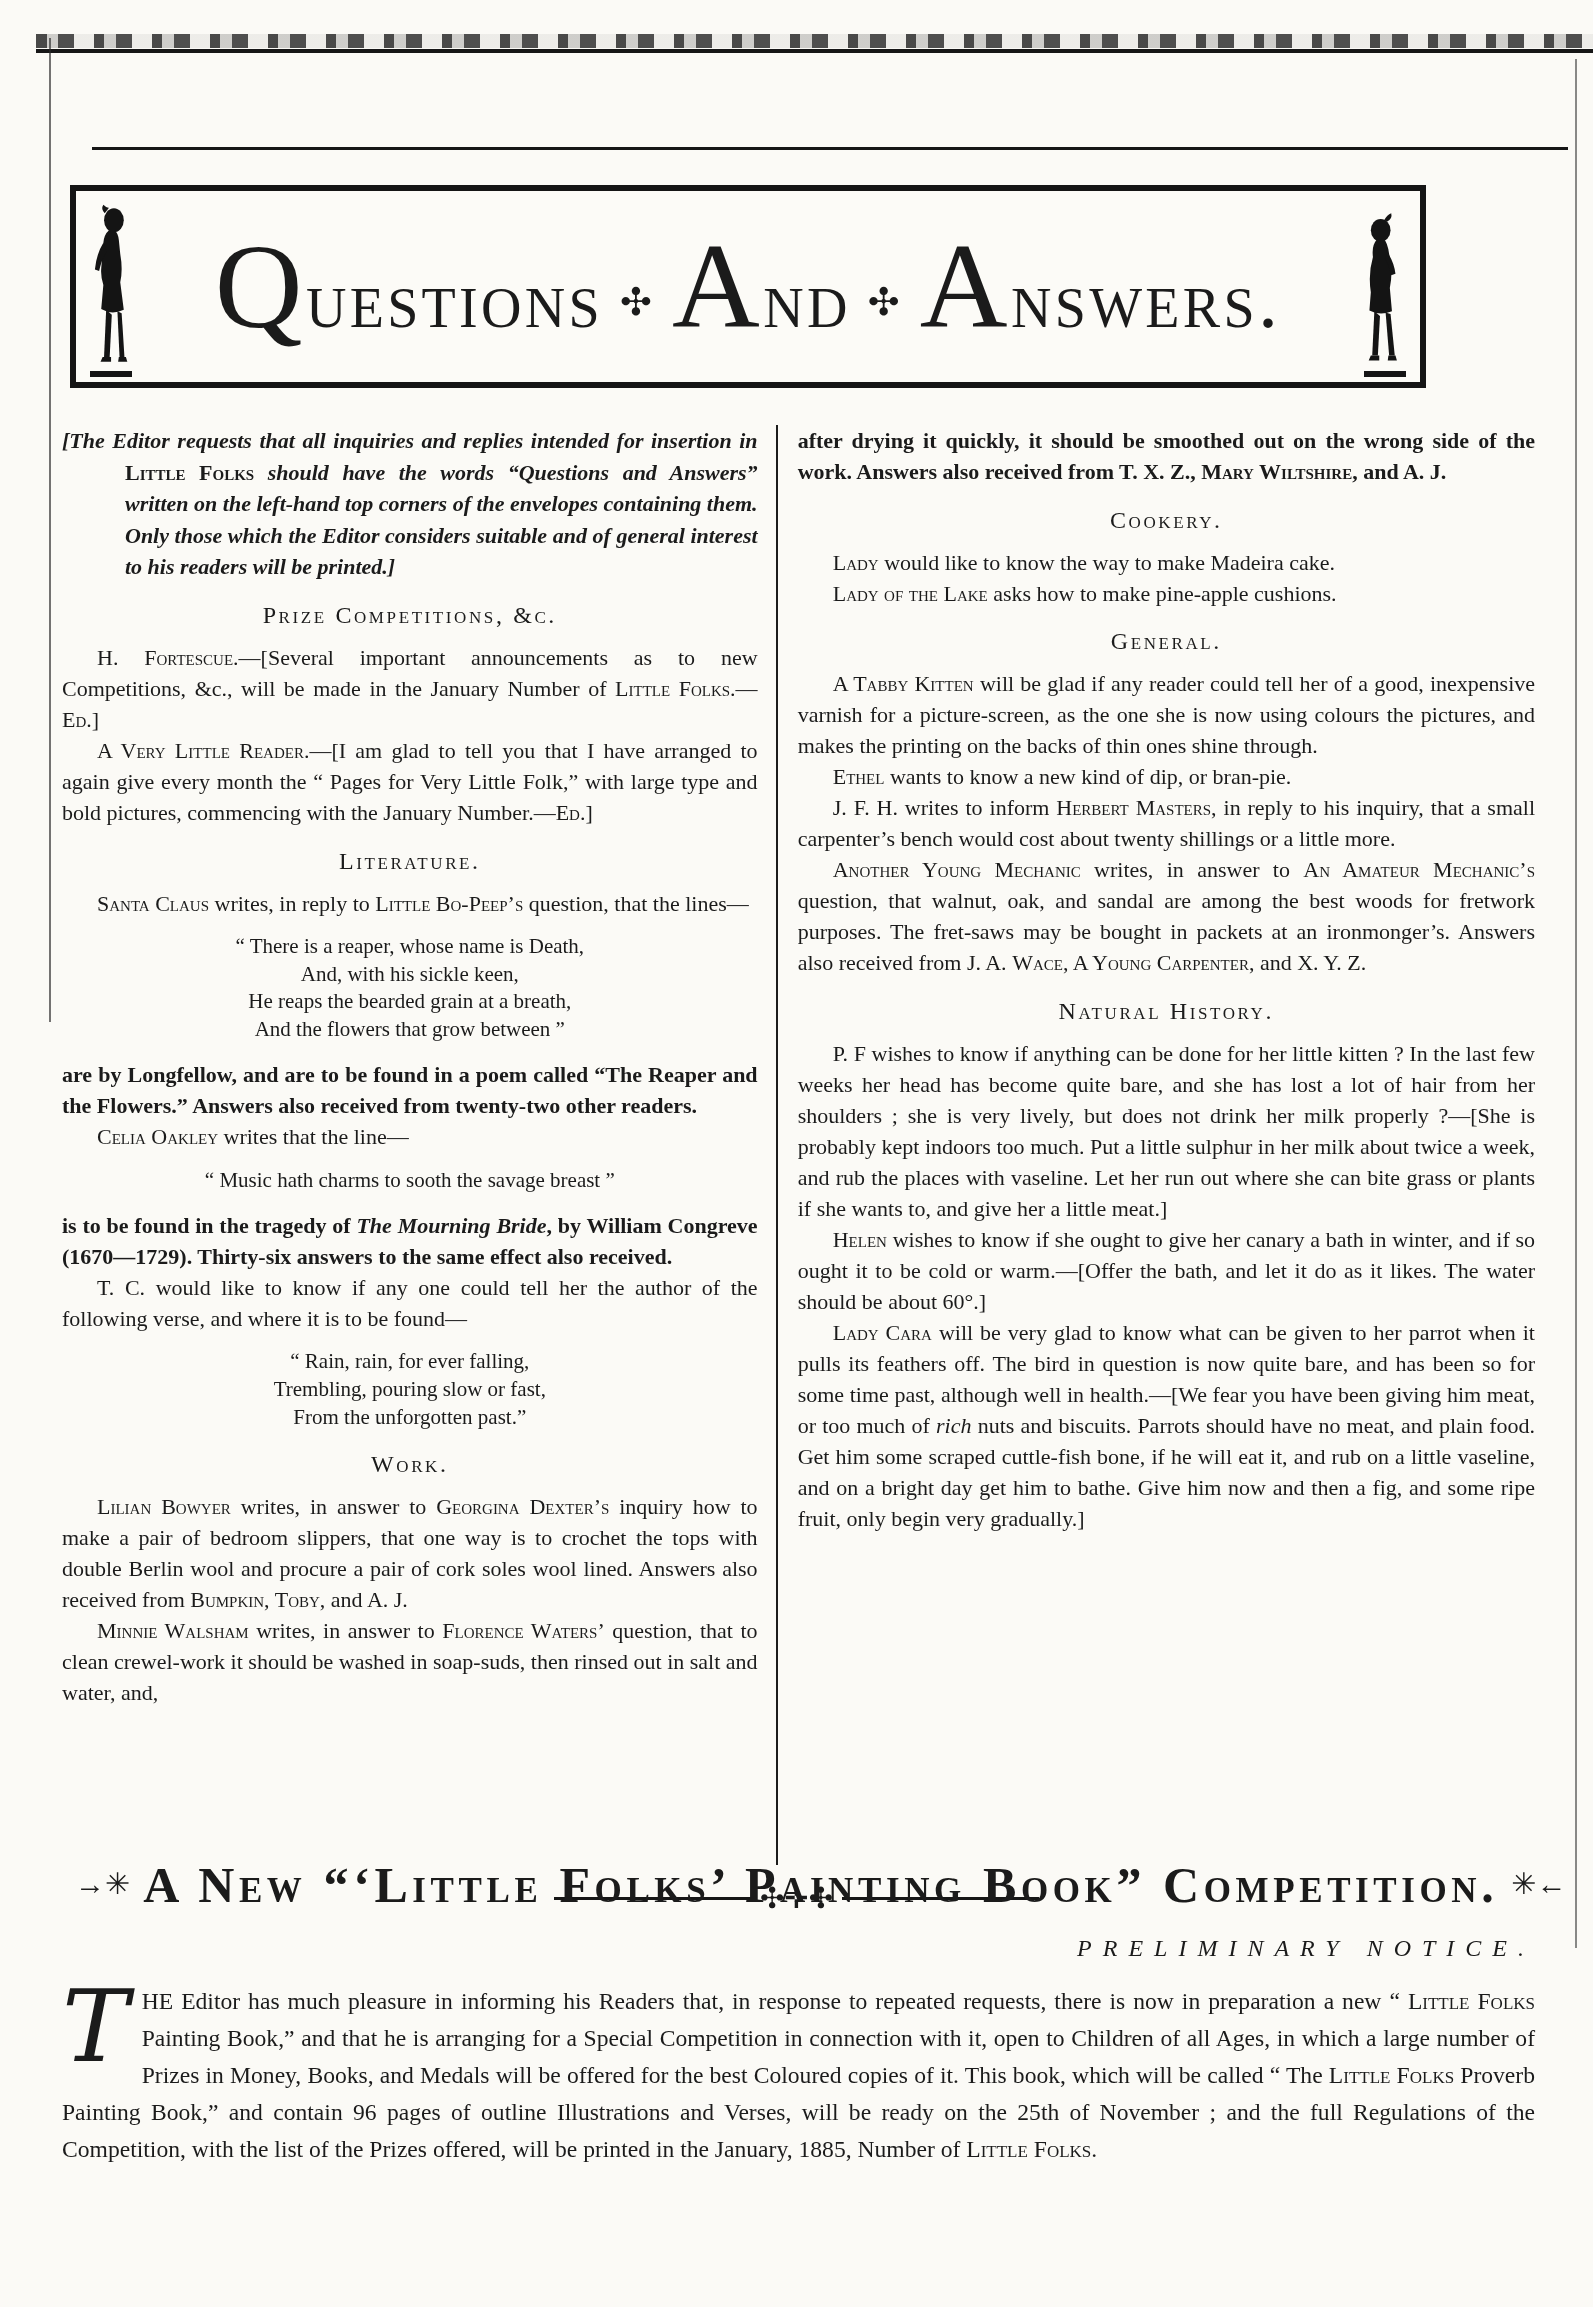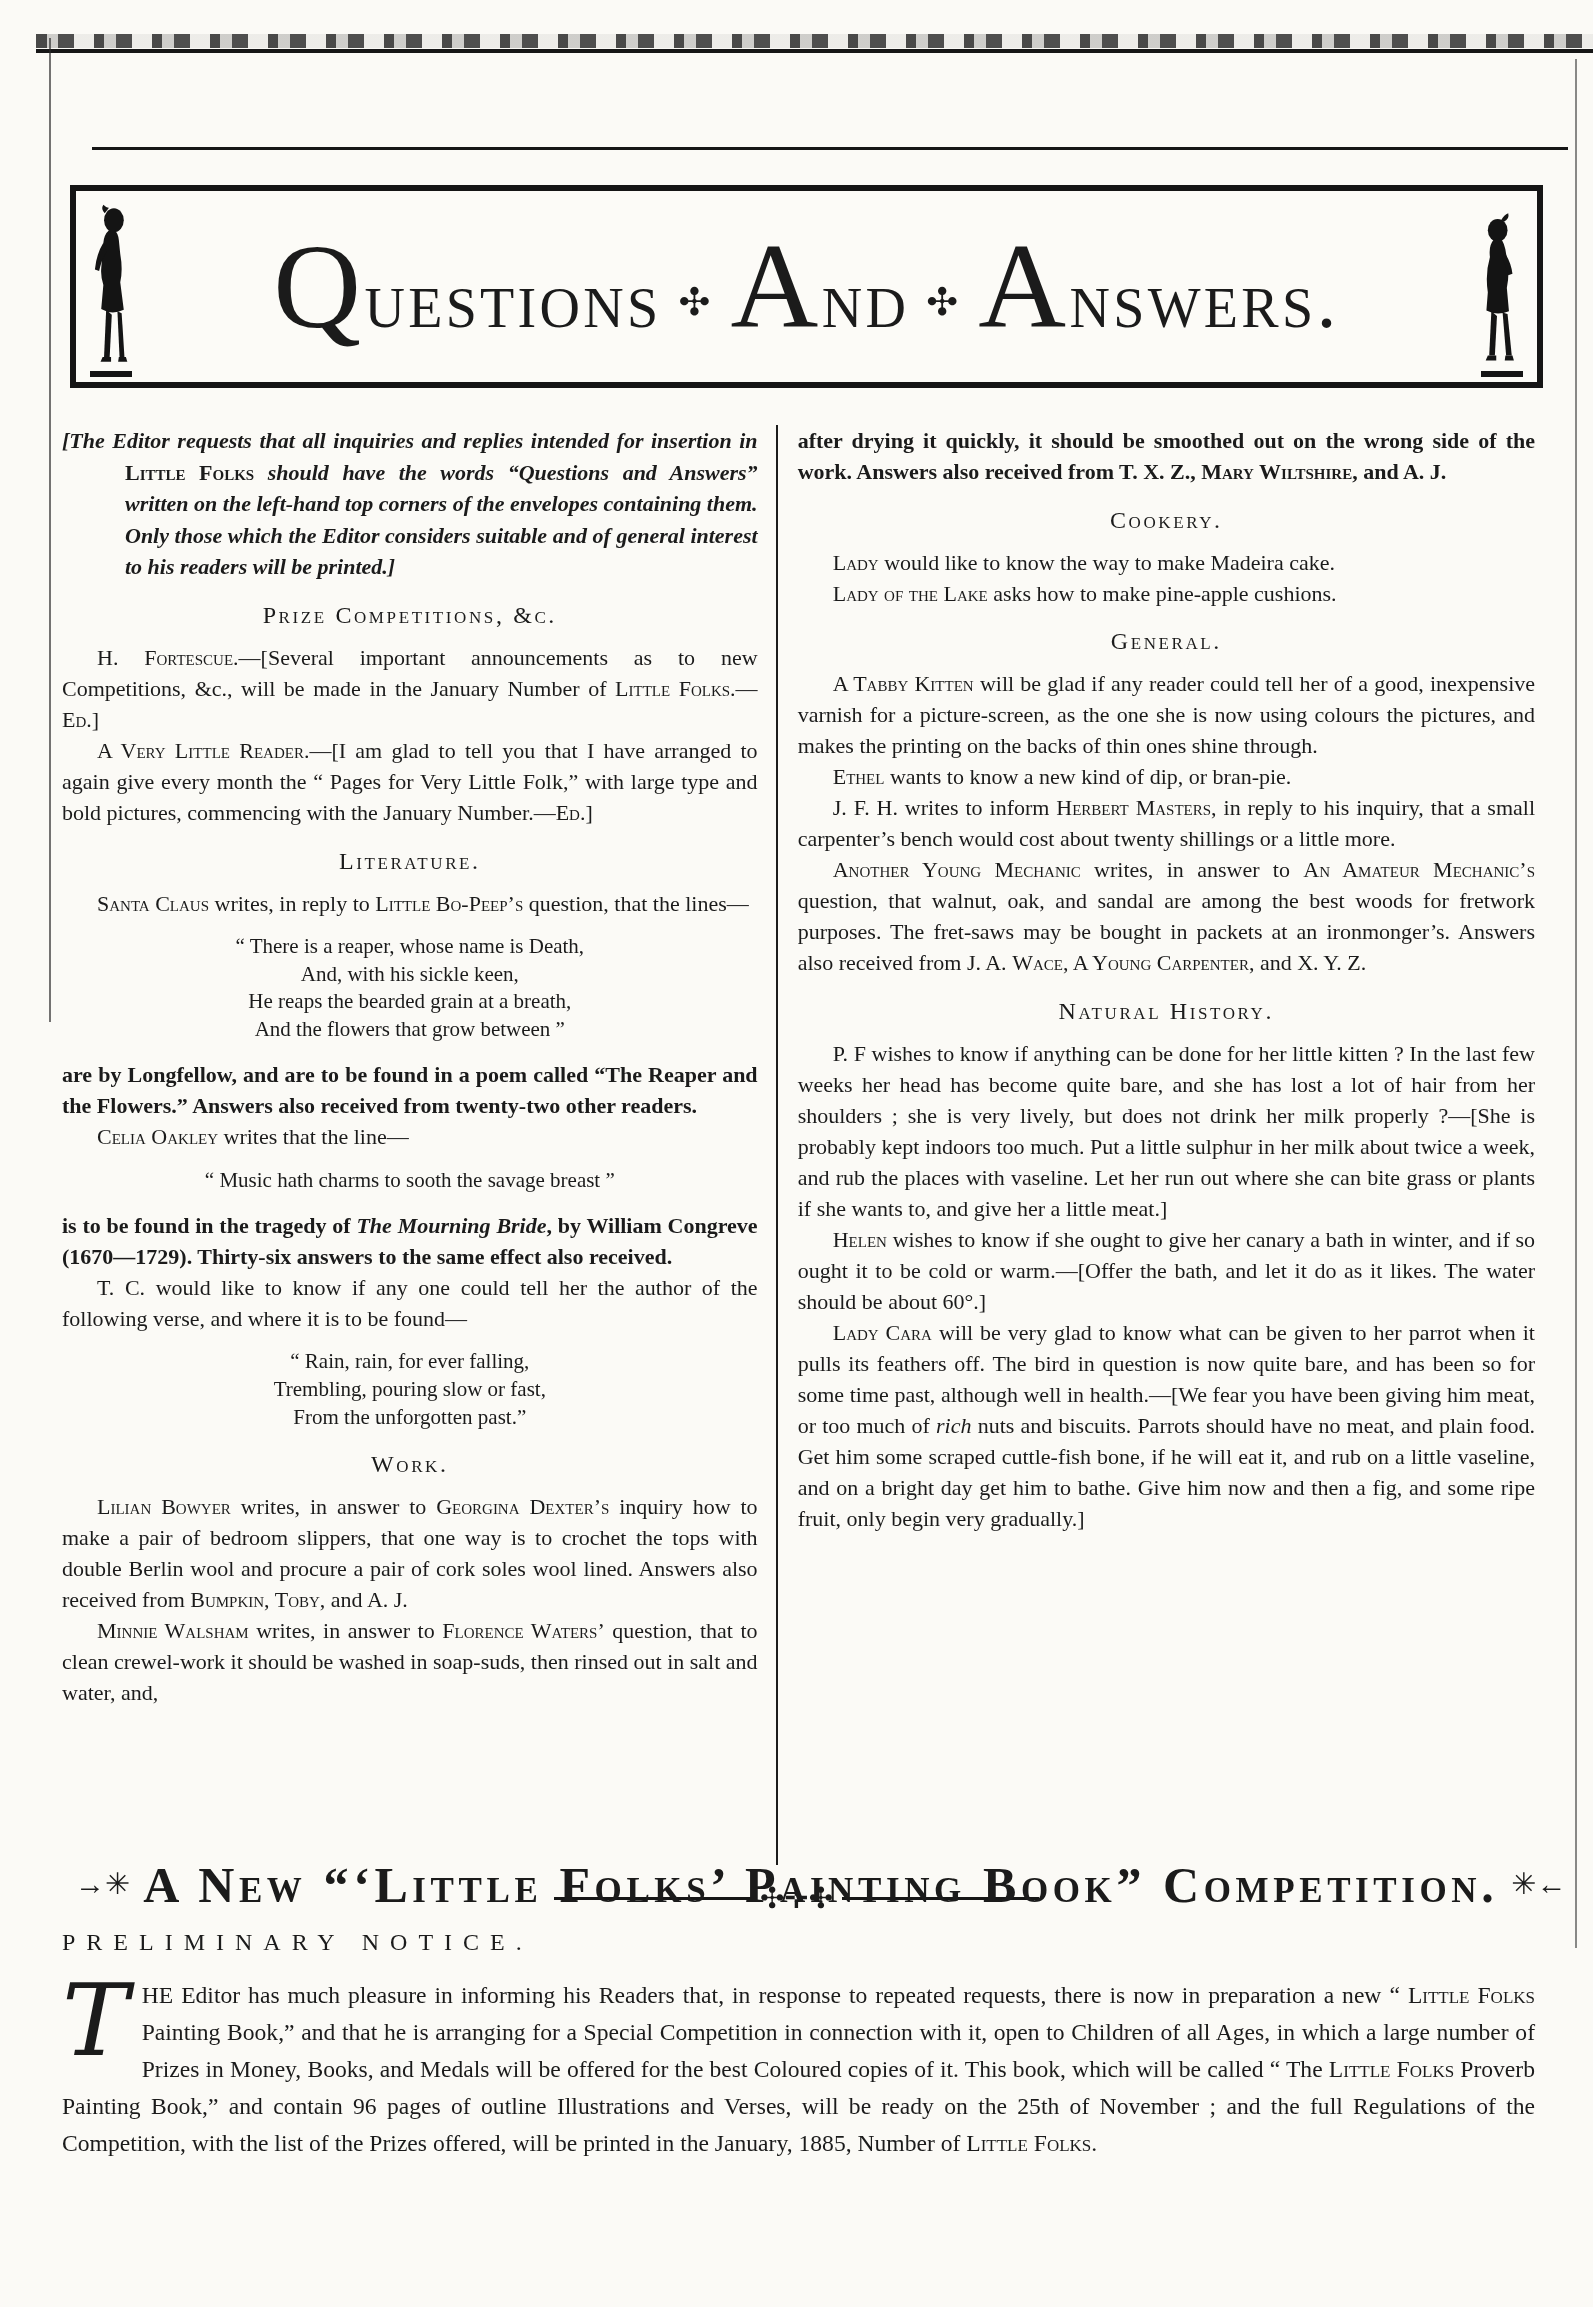--- a/index.html
+++ b/index.html
@@ -16,21 +16,21 @@
   .edge-right{position:absolute;right:15.7px;top:59px;width:2px;height:1889px;background:#2a2a2a;opacity:.55;}
 
   
   .page-header{position:absolute;top:77px;left:0;width:100%;height:66px;}
   .head-title{position:absolute;left:0;right:171px;text-align:center;top:6.6px;
     font-size:31.5px;letter-spacing:1.3px;}
   .page-number{position:absolute;right:98px;top:7.9px;font-size:30px;letter-spacing:2.6px;}
   .head-rule{position:absolute;top:147px;left:92px;width:1476px;height:3.3px;background:#161616;}
 
   
-  .banner{position:absolute;top:185px;left:70px;width:1473px;height:203px;
+  .banner{position:absolute;top:185px;left:70px;width:1356px;height:203px;
     border:6.6px solid #151515;background:#fcfbf7;box-sizing:border-box;
     display:flex;align-items:center;padding:0 9.2px;}
   .banner-dash{position:absolute;bottom:5.2px;width:42px;height:5.9px;background:#151515;}
   .banner-dash.l{left:14.4px;} .banner-dash.r{right:14.4px;}
   .silhouette{flex:0 0 auto;width:55px;height:169px;}
   .silhouette svg{width:100%;height:100%;fill:#141414;}
   .banner-title{flex:1;text-align:center;font-variant:small-caps;line-height:1;
     font-size:80px;letter-spacing:3.3px;white-space:nowrap;}
   .banner-word{display:inline-block;line-height:.95;}
   .banner-word::first-letter{font-size:1.52em;}
@@ -60,21 +60,21 @@
   .section-divider{position:absolute;top:1884px;left:0;width:100%;
     display:flex;align-items:center;justify-content:center;}
   .divider-line{width:197px;height:2.6px;background:#161616;}
   .divider-glyph{font-size:29px;margin:0 9.2px;line-height:1;}
 
   
   .bottom{position:absolute;top:1858px;left:62px;width:1473px;}
   .bottom-heading{text-align:center;font-variant:small-caps;font-weight:bold;
     font-size:50px;letter-spacing:4.6px;line-height:1.1;white-space:nowrap;}
   .heading-ornament{font-size:30px;font-weight:normal;vertical-align:7.9px;margin:0 13px;letter-spacing:0;}
-  .bottom-sub{text-align:left;font-size:24px;letter-spacing:11px;margin-top:16px;}
+  .bottom-sub{text-align:right;font-style:italic;font-size:24px;letter-spacing:11px;margin-top:22px;}
   .bottom-para{margin-top:21px;font-size:23.6px;line-height:37px;text-align:justify;}
   .dropcap{float:left;font-size:100px;line-height:71px;padding:7.9px 13px 0 0;
     font-style:italic;font-family:"DejaVu Serif",serif;}
 </style>
 </head>
 <body>
 
 <div class="page">
 
   <div class="noise-band"></div>

